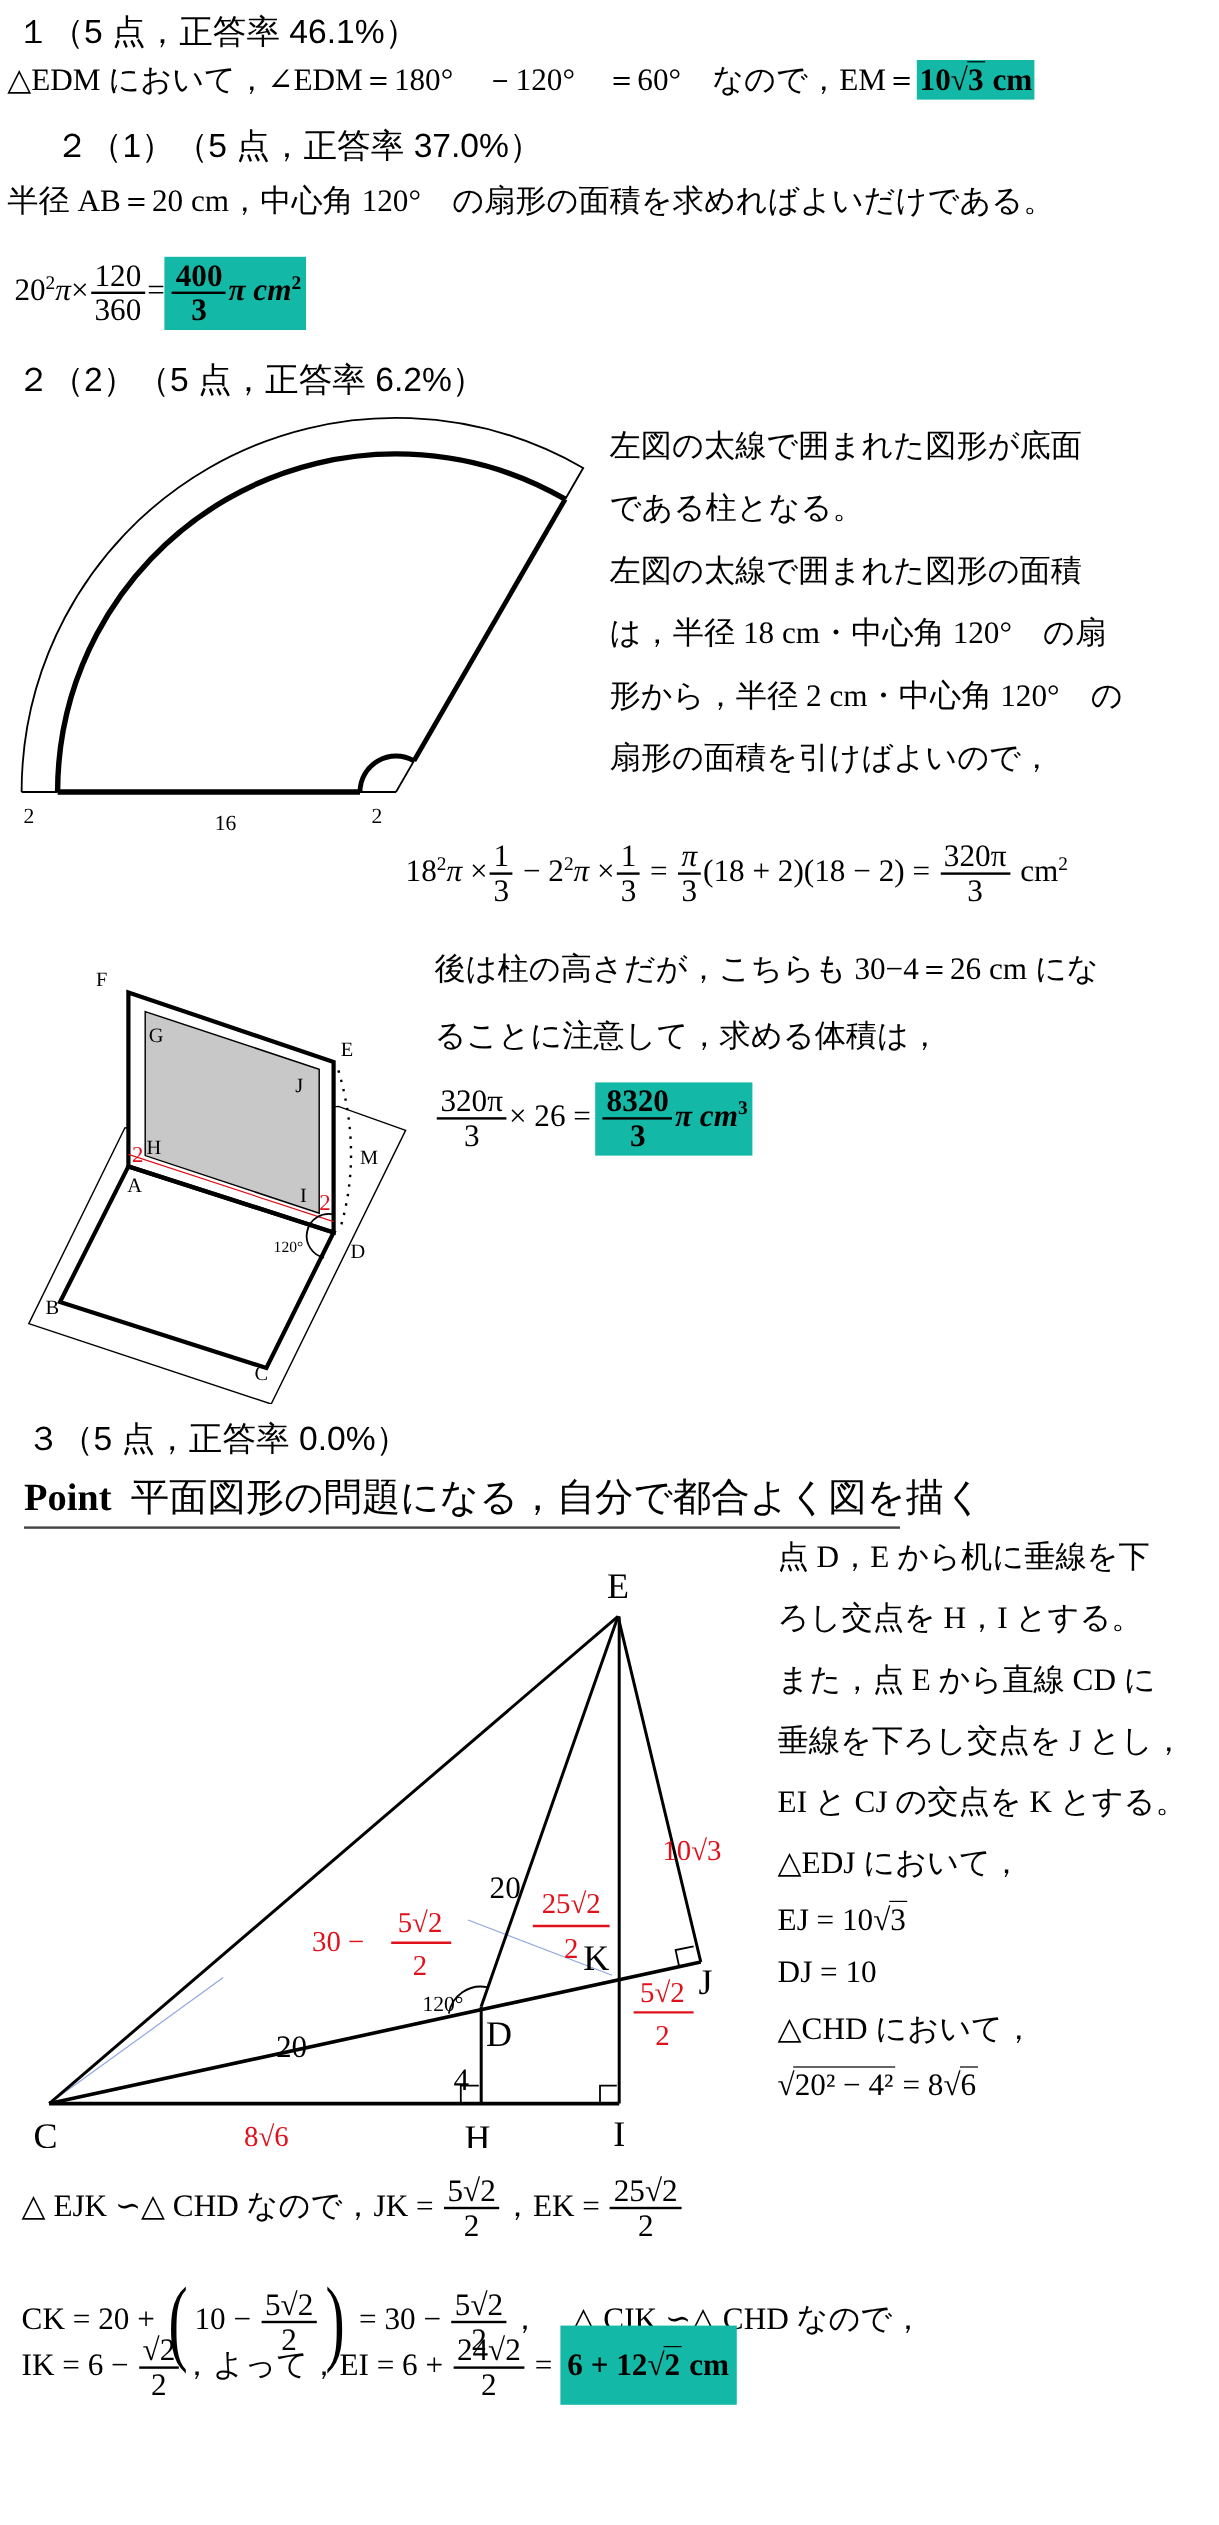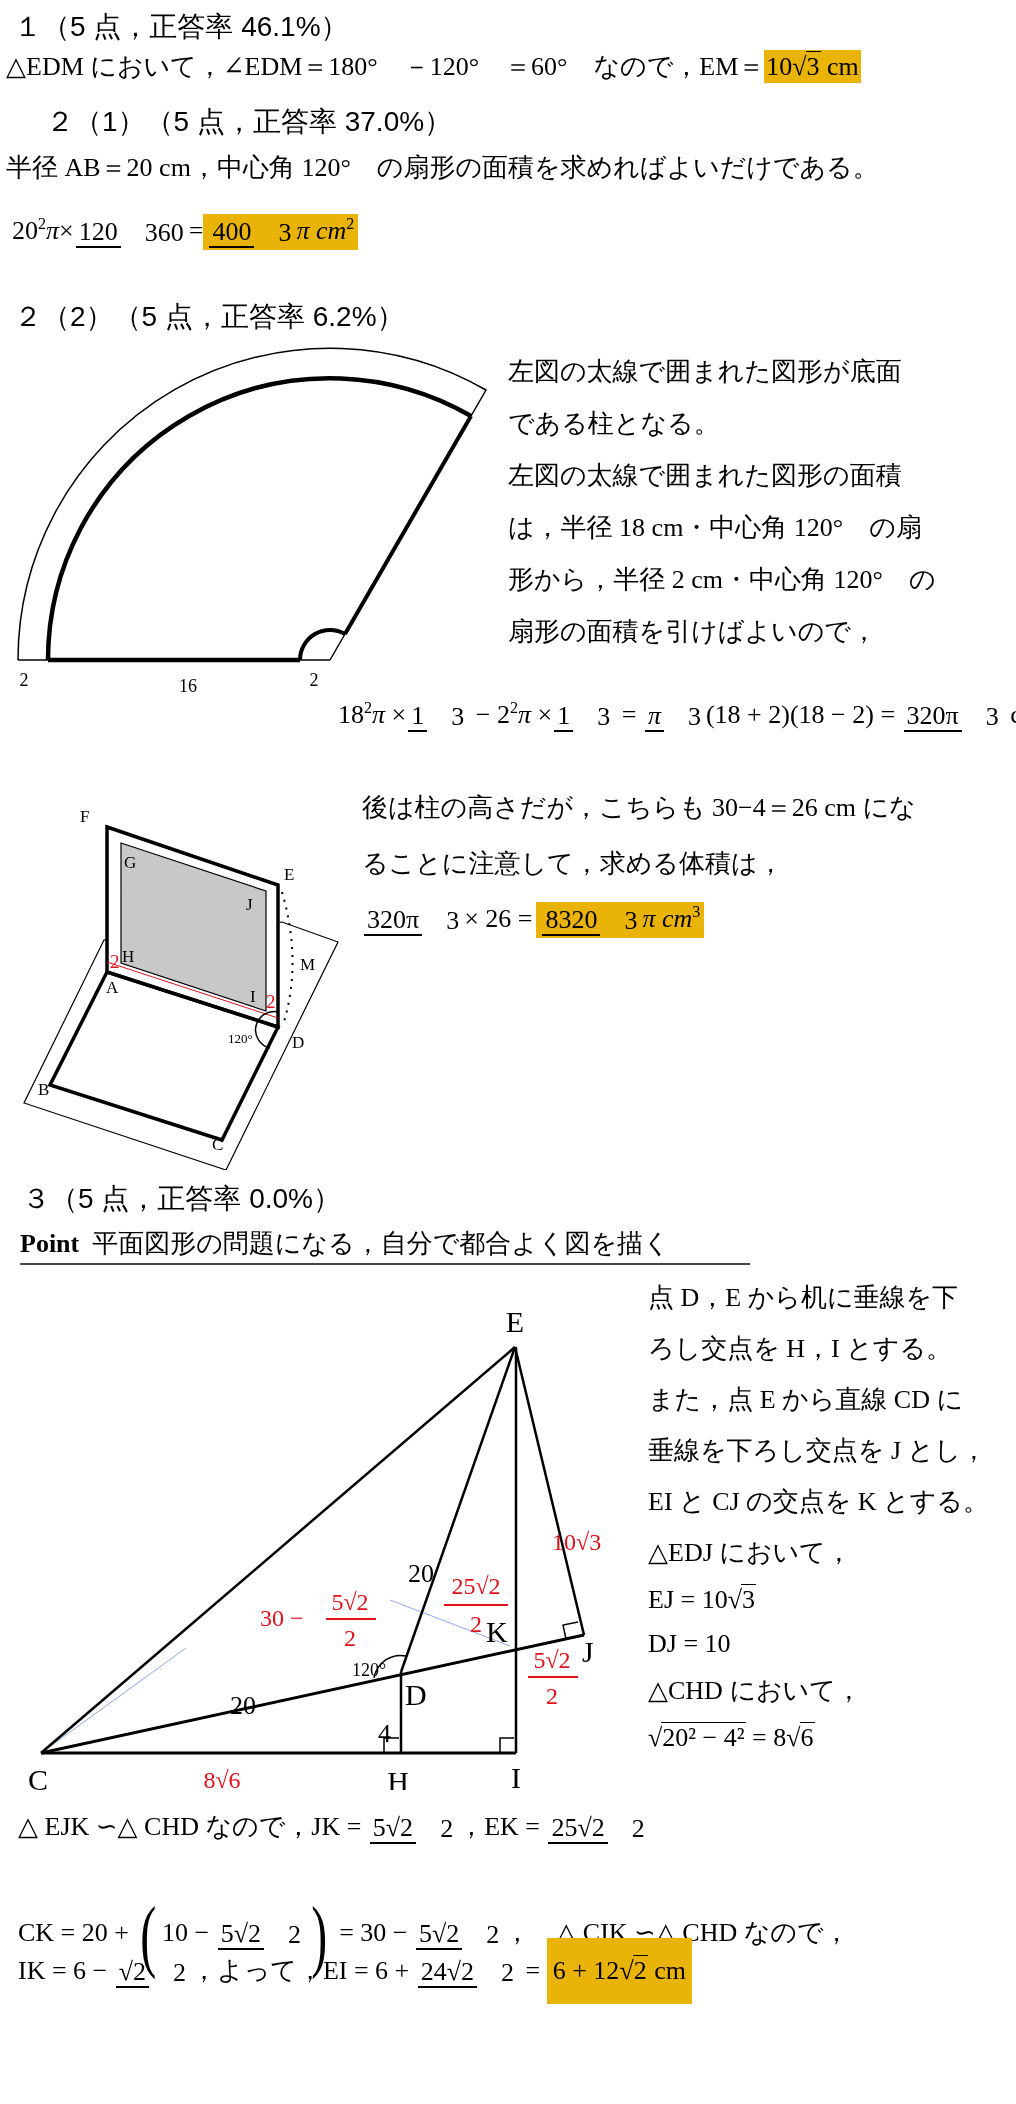--- a/index.html
+++ b/index.html
@@ -1,28 +1,28 @@
 <!DOCTYPE html>
 <html><head>
 <meta charset="utf-8">
 <style>
   html, body { margin:0; padding:0; background:#ffffff; }
   body { width:1016px; height:2104px; position:relative; overflow:hidden;
          font-family:"Liberation Serif","DejaVu Serif",serif; color:#000; }
   .abs { position:absolute; white-space:nowrap; }
   .heading { font-family:"Liberation Sans","DejaVu Sans",sans-serif; font-size:28px; }
   .txt { font-size:26px; line-height:30px; }
-  .hl { background:#eab308; font-weight:normal; padding:2px 2px; }
-  .frac { display:inline-flex; flex-direction:row; align-items:center; vertical-align:middle; line-height:1.05; margin:0 2px;gap:21px; }
+  .hl { background:#14b8a6; font-weight:bold; padding:2px 2px; }
+  .frac { display:inline-flex; flex-direction:column; align-items:center; vertical-align:middle; line-height:1.05; margin:0 2px; }
   .frac .num { border-bottom:2px solid #000; padding:0 3px; }
   .frac .den { padding:0 3px; }
   .sqrt { display:inline-block; }
   .sqrt .rad { border-top:1.5px solid currentColor; padding:0 1px; margin-left:-1px; }
   sup { font-size:62%; vertical-align:super; line-height:0; }
-  .point { font-size:26px; text-decoration:underline; text-underline-offset:6px; }
+  .point { font-size:32px; text-decoration:underline; text-underline-offset:6px; }
   .paren { font-size:80px; font-weight:100; line-height:70px; vertical-align:middle; transform:scaleX(0.6); display:inline-block; }
   svg text { font-family:"Liberation Serif",serif; }
 </style>
 </head>
 <body>
 
 <div class="abs heading" style="left:14px;top:8px;">１（5 点，正答率 46.1%）</div>
 <div class="abs txt" style="left:6px;top:52px;">
   <span>△EDM において，∠EDM＝180°　－120°　＝60°　なので，EM＝</span><span class="hl"><span>10</span><span class="sqrt">√<span class="rad">3</span></span><span> cm</span></span>
 </div>

